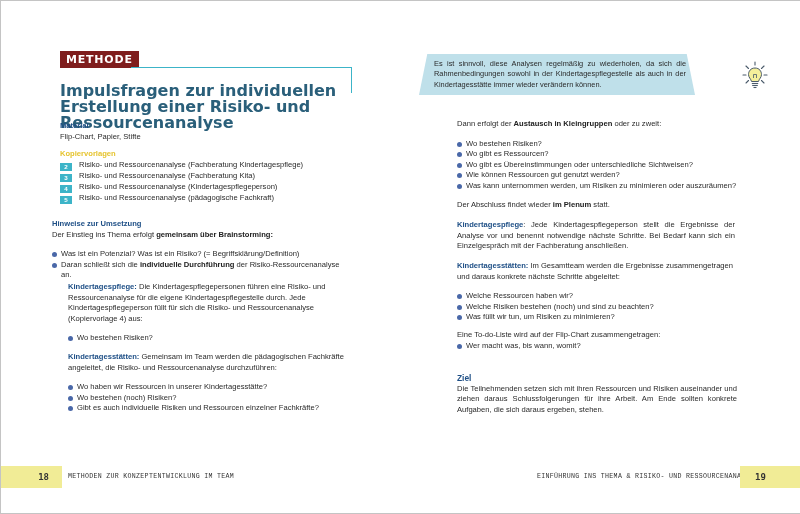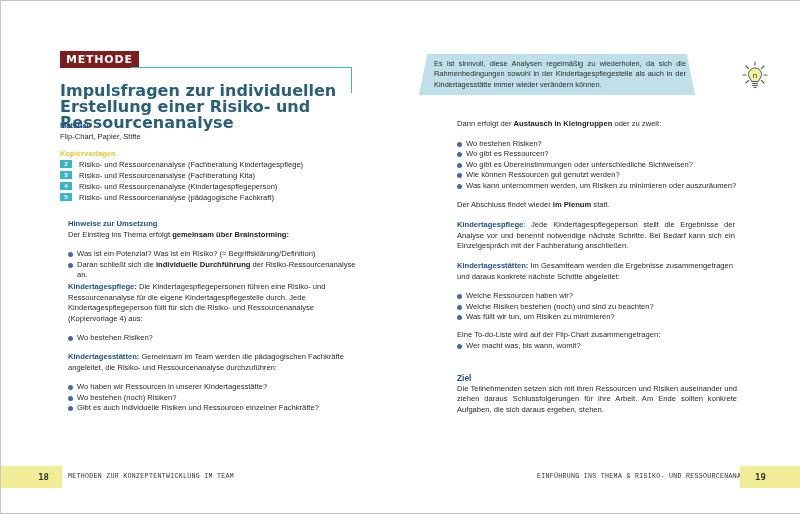--- a/index.html
+++ b/index.html
@@ -19,21 +19,21 @@
 
   .title { position: absolute; left: 59px; top: 82px; width: 300px; color: #2a5f7a;
     font-family: "DejaVu Sans", sans-serif; font-weight: bold; font-size: 16px; line-height: 16px; }
 
   .block { position: absolute; font-size: 7.6px; line-height: 10.6px; }
   .h-blue { color: #1e4f86; font-weight: bold; }
   .h-yellow { color: #e6c430; font-weight: bold; }
   .lbl-blue { color: #1e4f86; font-weight: bold; }
   b.em { font-weight: bold; color: #222; }
 
-  .copy-item { display: flex; align-items: flex-start; height: 11px; margin-bottom: 0; }
+  .copy-item { display: flex; align-items: flex-end; height: 11px; margin-bottom: 0; }
   .num-chip { width: 12px; height: 8px; background: #3cb4c8; color: #fff; font-size: 6.2px; font-weight: bold;
     line-height: 8px; text-align: center; margin-right: 7px; }
 
   ul.bullets { list-style: none; }
   ul.bullets li { position: relative; padding-left: 9px; }
   ul.bullets li .dot { position: absolute; left: 0; top: 3px; width: 5px; height: 5px; border-radius: 50%; background: #4a68a8; }
 
   .footer-num { position: absolute; top: 465px; height: 22px; width: 61px; background: #f1ec96;
     font-family: "DejaVu Sans Mono", monospace; font-size: 9px; font-weight: bold; line-height: 22px; color: #333; }
   .footer-left-num { left: 0; text-align: right; padding-right: 13px; }
@@ -77,21 +77,21 @@
       <div class="copy-item">
         <span class="num-chip">4</span>
         <span>Risiko- und Ressourcenanalyse (Kindertagespflegeperson)</span>
       </div>
       <div class="copy-item">
         <span class="num-chip">5</span>
         <span>Risiko- und Ressourcenanalyse (pädagogische Fachkraft)</span>
       </div>
     </div>
 
-    <div class="block" style="left:67px; top:218px; width:300px;">
+    <div class="block" style="left:51px; top:218px; width:300px;">
       <div class="h-blue">Hinweise zur Umsetzung</div>
       <div><span>Der Einstieg ins Thema erfolgt </span><b class="em">gemeinsam über Brainstorming:</b></div>
       <ul class="bullets" style="margin-top:9px;">
         <li><span class="dot"></span><span>Was ist ein Potenzial? Was ist ein Risiko? (= Begriffsklärung/Definition)</span></li>
         <li><span class="dot"></span><span>Daran schließt sich die </span><b class="em">individuelle Durchführung</b><span> der Risiko-Ressourcenanalyse an.</span></li>
       </ul>
     </div>
 
     <div class="block" style="left:67px; top:281px; width:282px;">
       <div><span class="lbl-blue">Kindertagespflege:</span><span> Die Kindertagespflegepersonen führen eine Risiko- und Ressourcenana­lyse für die eigene Kindertagespflegestelle durch. Jede Kindertagespflegeperson füllt für sich die Risiko- und Ressourcenanalyse (Kopiervorlage 4) aus:</span></div>

